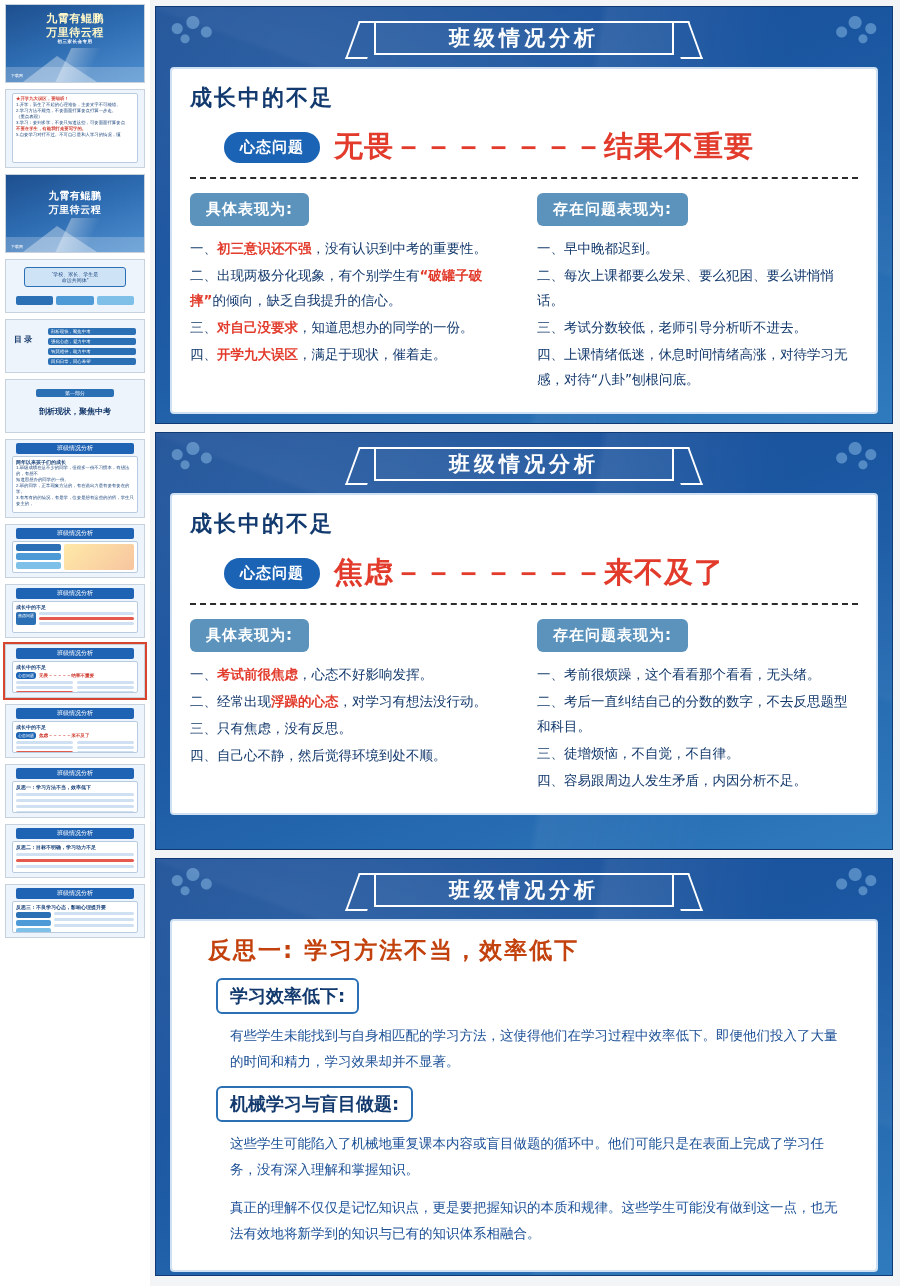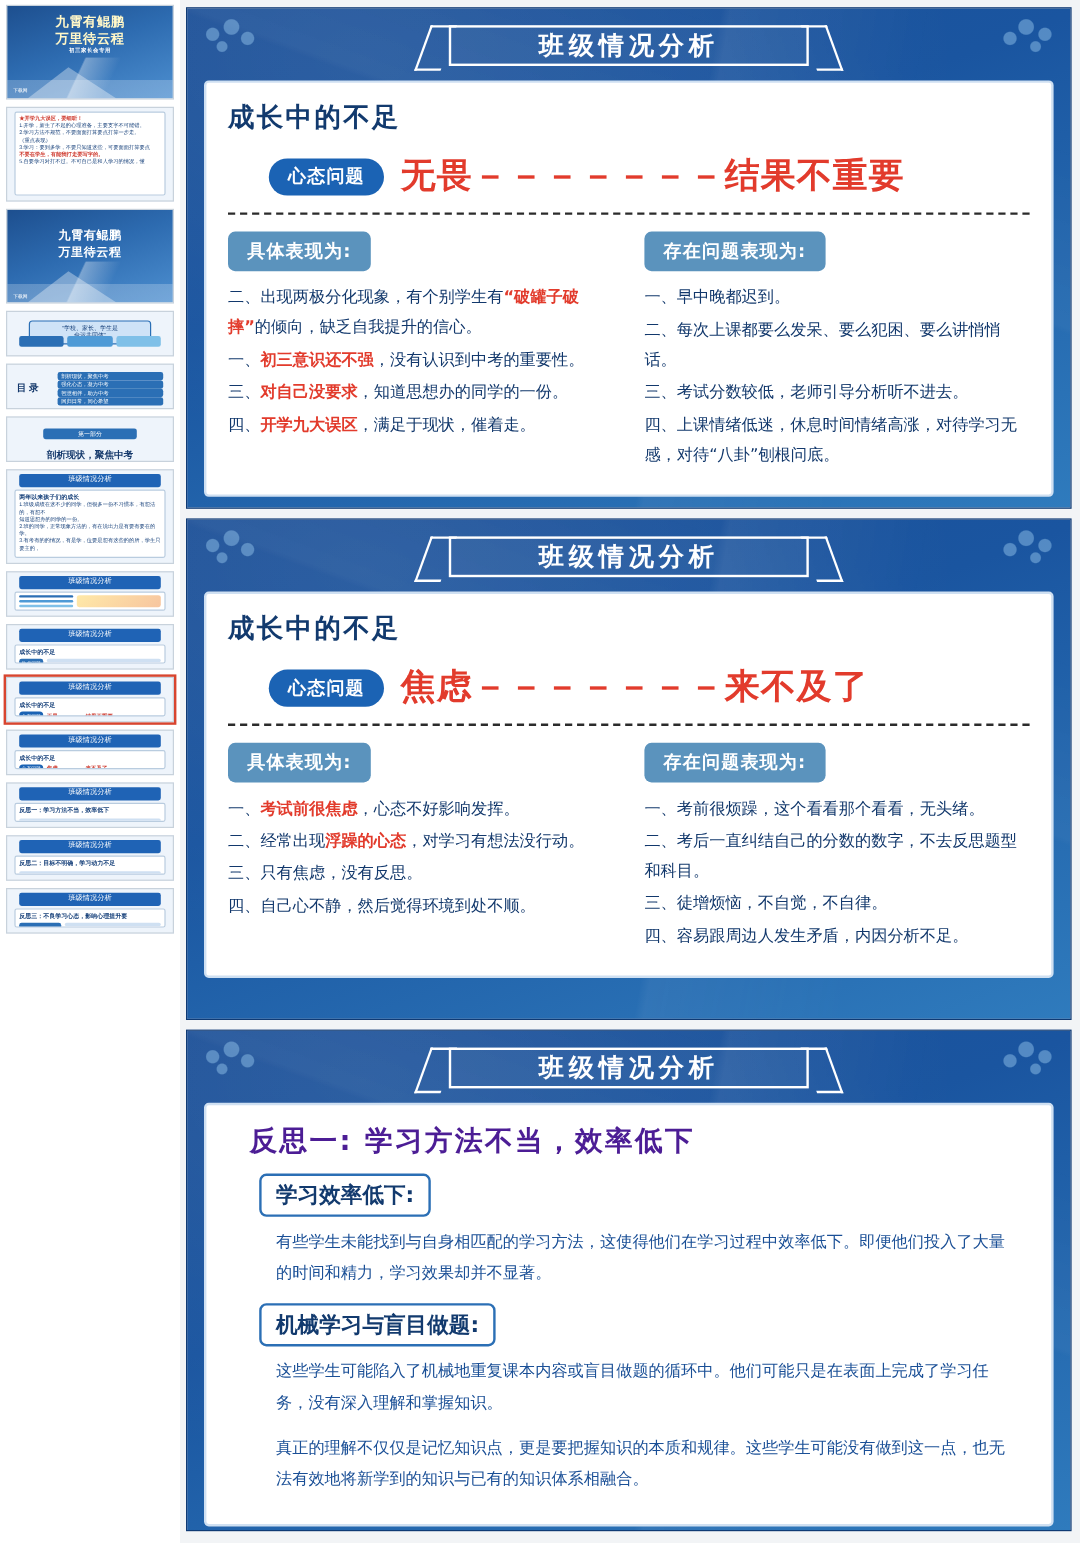--- a/index.html
+++ b/index.html
@@ -14,21 +14,21 @@
     position:absolute; left:0; top:0; width:150px; height:1286px;
     background:#ffffff; padding:4px 5px; overflow:hidden;
   }
   .thumb {
     width:140px; margin-bottom:6px; border:1px solid #c8d2dc;
     background:linear-gradient(160deg,#1d4f8f 0%,#2d6bb0 45%,#4d8fd0 100%);
     position:relative; overflow:hidden; color:#fff;
   }
   .thumb.light { background:#eef4fb; color:#14386b; }
   .t-h { height:79px; }
-  .t-m { height:38px; }
+  .t-m { height:54px; }
   .thumb .tt {
     position:absolute; left:0; right:0; text-align:center;
     font-weight:bold; letter-spacing:.5px;
   }
   .mini-line { position:absolute; height:3px; background:#cfe0f2; border-radius:2px; }
   .mini-line.r { background:#e45a4f; }
   .mini-title-blue {
     position:absolute; top:3px; left:10px; right:10px; height:11px;
     background:#1f63b5; border-radius:2px; color:#fff;
     font-size:6px; line-height:11px; text-align:center;
@@ -131,21 +131,21 @@
     font-size:15px; font-weight:bold; letter-spacing:1px; margin-bottom:10px;
     font-family:"DejaVu Sans","Liberation Sans",sans-serif;
   }
   .li {
     font-size:13.5px; line-height:25px; color:#12386c; margin:0 0 2px;
     font-family:"DejaVu Sans","Liberation Sans",sans-serif;
   }
   .li .rd { color:#e23b2c; font-weight:bold; }
   
   .sec-title-3 {
-    font-size:23px; font-weight:bold; color:#4c1d95; letter-spacing:2px;
+    font-size:23px; font-weight:bold; color:#c2410c; letter-spacing:2px;
     margin-left:18px; font-family:"DejaVu Sans","Liberation Sans",sans-serif;
   }
   .sub-block { margin:12px 0 6px 26px; }
   .sub-head {
     display:inline-block; border:2px solid #2b6fb5; border-radius:6px;
     padding:4px 12px; font-size:18px; font-weight:bold; color:#123a6e;
     font-family:"DejaVu Sans","Liberation Sans",sans-serif;
   }
   .sub-body {
     margin:8px 10px 0 14px; font-size:13.5px; line-height:26px; color:#1a4f96;
@@ -359,24 +359,24 @@
         <div class="pill">心态问题</div>
         <div class="big-red">无畏－－－－－－－结果不重要</div>
       </div>
 
       <hr class="dash-hr">
 
       <div class="cols">
         <div class="col">
           <div class="col-head">具体表现为:</div>
           <p class="li">
+            <span>一、</span><span class="rd">初三意识还不强</span><span>，没有认识到中考的重要性。</span>
+          </p>
+          <p class="li">
             <span>二、出现两极分化现象，有个别学生有</span><span class="rd">“破罐子破摔”</span><span>的倾向，缺乏自我提升的信心。</span>
-          </p>
-          <p class="li">
-            <span>一、</span><span class="rd">初三意识还不强</span><span>，没有认识到中考的重要性。</span>
           </p>
           <p class="li">
             <span>三、</span><span class="rd">对自己没要求</span><span>，知道思想办的同学的一份。</span>
           </p>
           <p class="li">
             <span>四、</span><span class="rd">开学九大误区</span><span>，满足于现状，催着走。</span>
           </p>
         </div>
         <div class="col">
           <div class="col-head">存在问题表现为:</div>

